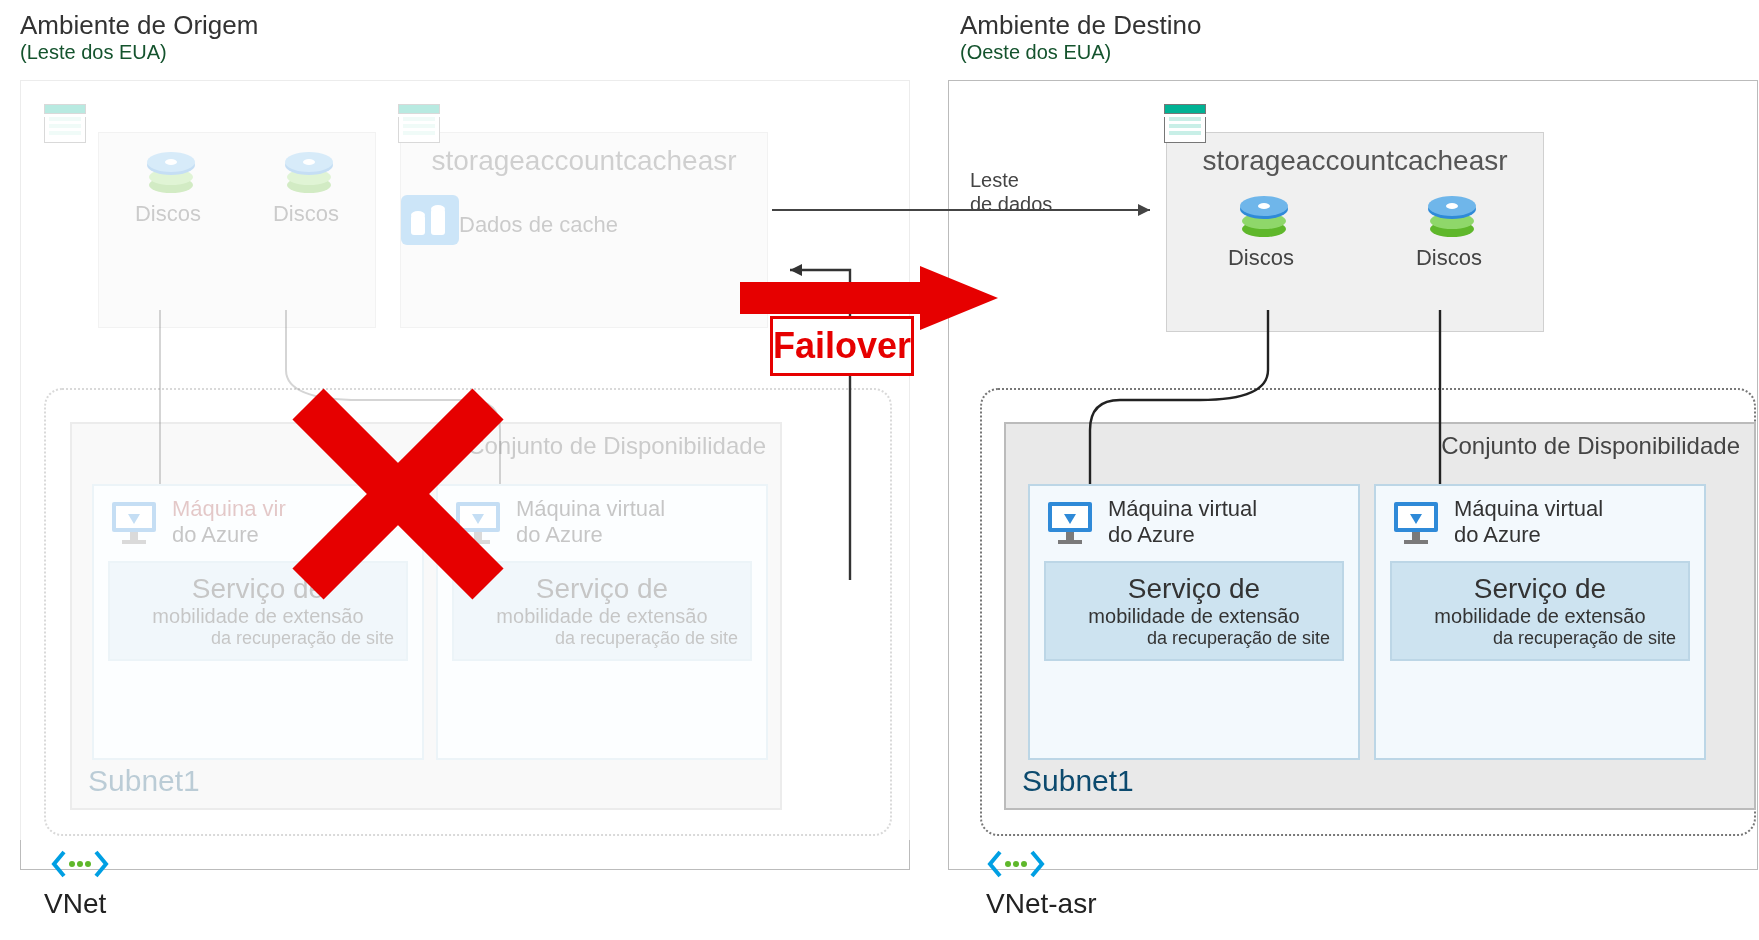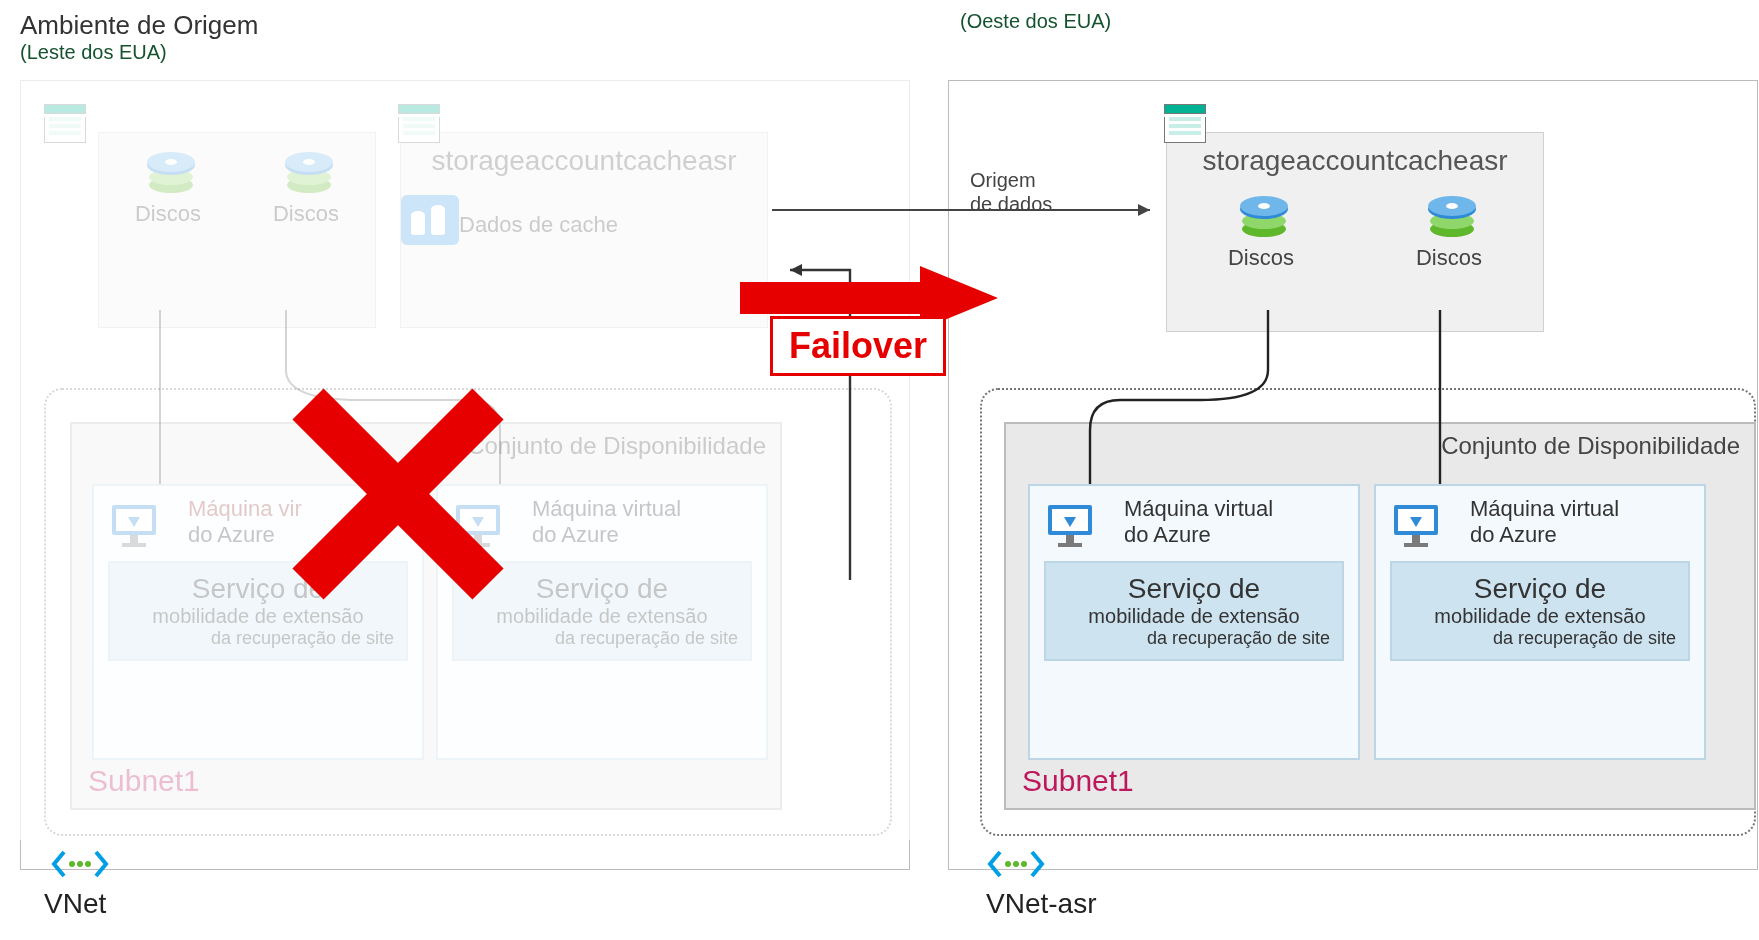--- a/index.html
+++ b/index.html
@@ -51,53 +51,53 @@
     position: absolute; right: 14px; top: 8px;
     font-size: 24px; color: #444;
     white-space: nowrap;
   }
   .vm-card {
     position: absolute;
     border: 2px solid #bcd6e6;
     background: #f3f9fd;
   }
   .vm-header {
-    display: flex; align-items: flex-end; gap: 28px;
+    display: flex; align-items: center; gap: 12px;
     padding: 10px 14px 6px 14px;
   }
   .vm-header .txt { font-size: 22px; color: #333; line-height: 1.2; }
   .vm-service {
     margin: 6px 14px 14px 14px;
     border: 2px solid #bcd6e6;
     background: #cde3f0;
     text-align: center;
     padding: 10px 6px 10px 6px;
   }
   .vm-service .big { font-size: 28px; color: #333; }
   .vm-service .mid { font-size: 20px; color: #333; }
   .vm-service .sml { font-size: 18px; color: #333; text-align: right; padding-right: 6px; }
 
-  .subnet-label { position:absolute; left:16px; bottom:10px; font-size:30px; color:#be185d; }
+  .subnet-label { position:absolute; left:16px; bottom:10px; font-size:30px; color:#0c4a6e; }
 
   .vnet-label { font-size: 28px; color: #222; }
 
   .fade-overlay {
     position: absolute;
     background: rgba(255,255,255,0.72);
     pointer-events: none;
   }
 
   .failover-box {
     position: absolute;
     border: 3px solid #e60000;
     background: #fff;
     color: #e60000;
     font-weight: bold;
     font-size: 36px;
-    padding: 6px 16px;
+    padding: 6px 0;
   }
 
   .flow-label { position:absolute; font-size:20px; color:#444; line-height:1.2; }
 
   
   .azure-storage-icon {
     width: 42px; height: 36px;
     position: relative;
   }
   .azure-storage-icon .top-bar {
@@ -235,20 +235,21 @@
   <polyline points="46,6 56,18 46,30" fill="none" stroke="#009fe3" stroke-width="4"></polyline>
   <circle cx="22" cy="18" r="3" fill="#5fb72b"></circle>
   <circle cx="30" cy="18" r="3" fill="#5fb72b"></circle>
   <circle cx="38" cy="18" r="3" fill="#5fb72b"></circle>
 </svg>
 <div class="abs vnet-label" style="left:44px; top:888px;">VNet</div>
 
 <div class="fade-overlay" style="left:20px; top:80px; width:890px; height:760px;"></div>
 
 <div class="abs" style="left:960px; top:10px;">
+  <div class="env-label">Ambiente de Destino</div>
   <div class="env-sub">(Oeste dos EUA)</div>
 </div>
 
 <div class="env-box" style="left:948px; top:80px; width:810px; height:790px;"></div>
 
 <div class="storage-box" style="left:1166px; top:132px; width:378px; height:200px;">
   <div class="storage-title">storageaccountcacheasr</div>
   <div style="display:flex; justify-content:space-around; margin-top:14px;">
     <div class="disk-stack">
       <svg width="60" height="48" viewBox="0 0 60 48">
@@ -333,21 +334,21 @@
 <svg class="abs" style="left:986px; top:846px;" width="60" height="36" viewBox="0 0 60 36">
   <polyline points="14,6 4,18 14,30" fill="none" stroke="#009fe3" stroke-width="4"></polyline>
   <polyline points="46,6 56,18 46,30" fill="none" stroke="#009fe3" stroke-width="4"></polyline>
   <circle cx="22" cy="18" r="3" fill="#5fb72b"></circle>
   <circle cx="30" cy="18" r="3" fill="#5fb72b"></circle>
   <circle cx="38" cy="18" r="3" fill="#5fb72b"></circle>
 </svg>
 <div class="abs vnet-label" style="left:986px; top:888px;">VNet-asr</div>
 
 <div class="flow-label" style="left:970px; top:168px;">
-  <span>Origem</span><br>
+  <span>Leste</span><br>
   <span>de dados</span>
 </div>
 
 <svg class="abs" style="left:0; top:0;" width="1759" height="940">
 
   <path d="M772 210 L1150 210" stroke="#444" stroke-width="2" fill="none"></path>
   <polygon points="1150,210 1138,204 1138,216" fill="#444"></polygon>
 
   <path d="M1268 310 L1268 370 Q1268 400 1200 400 L1120 400 Q1090 400 1090 430 L1090 484" stroke="#222" stroke-width="2.4" fill="none"></path>
   <path d="M1440 310 L1440 484" stroke="#222" stroke-width="2.4" fill="none"></path>

